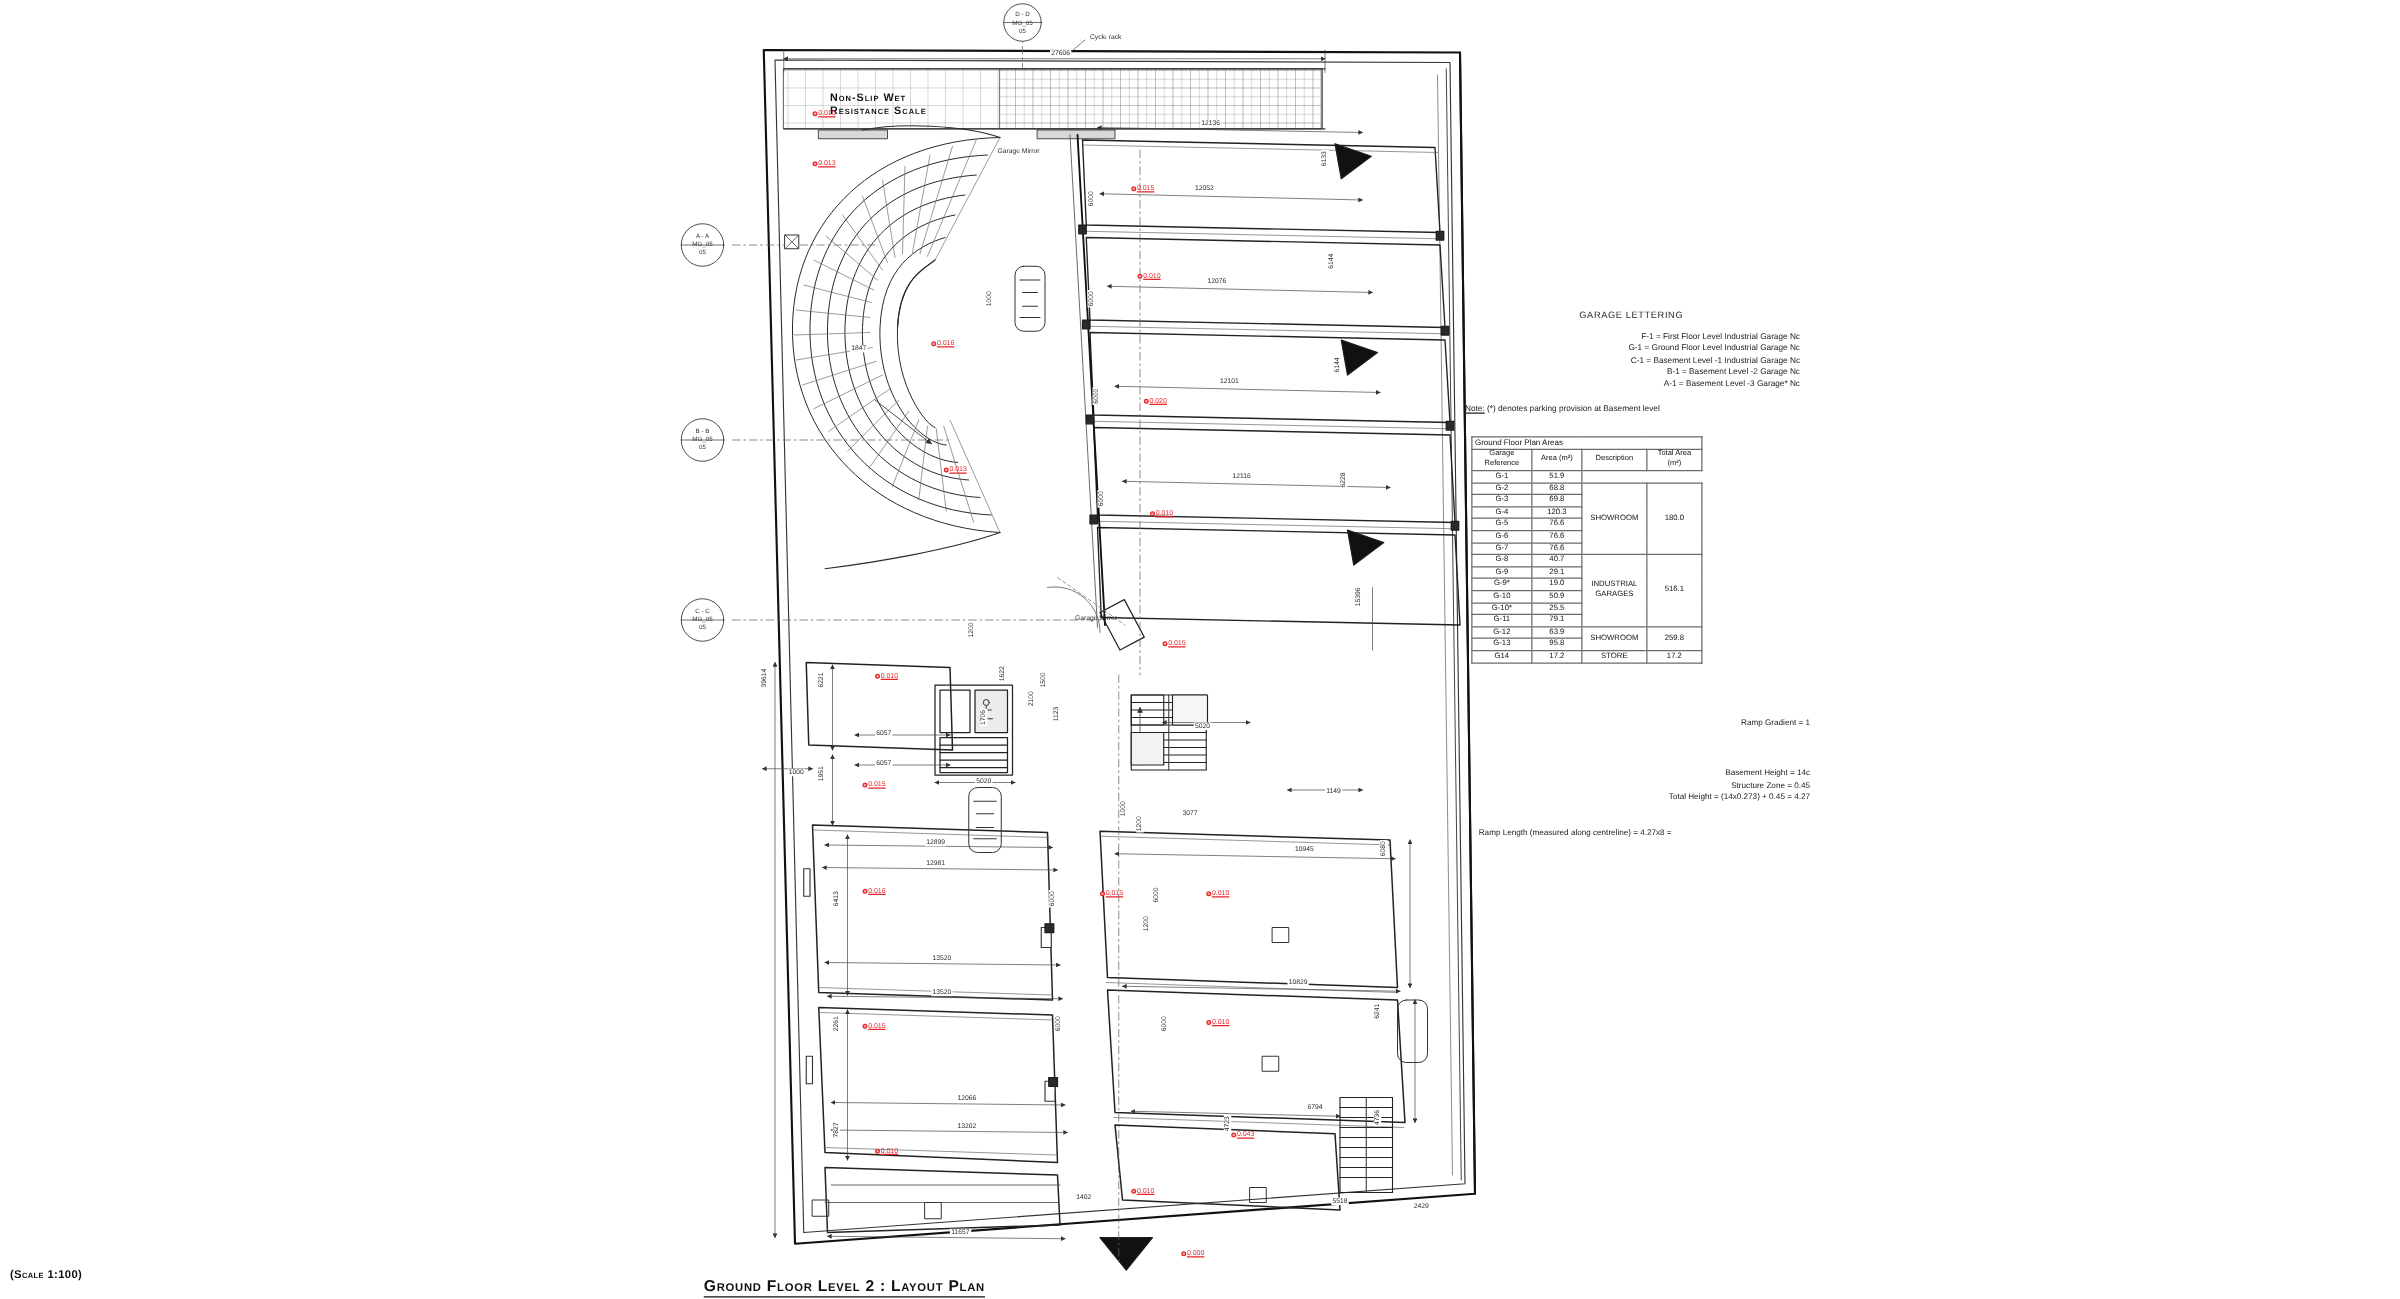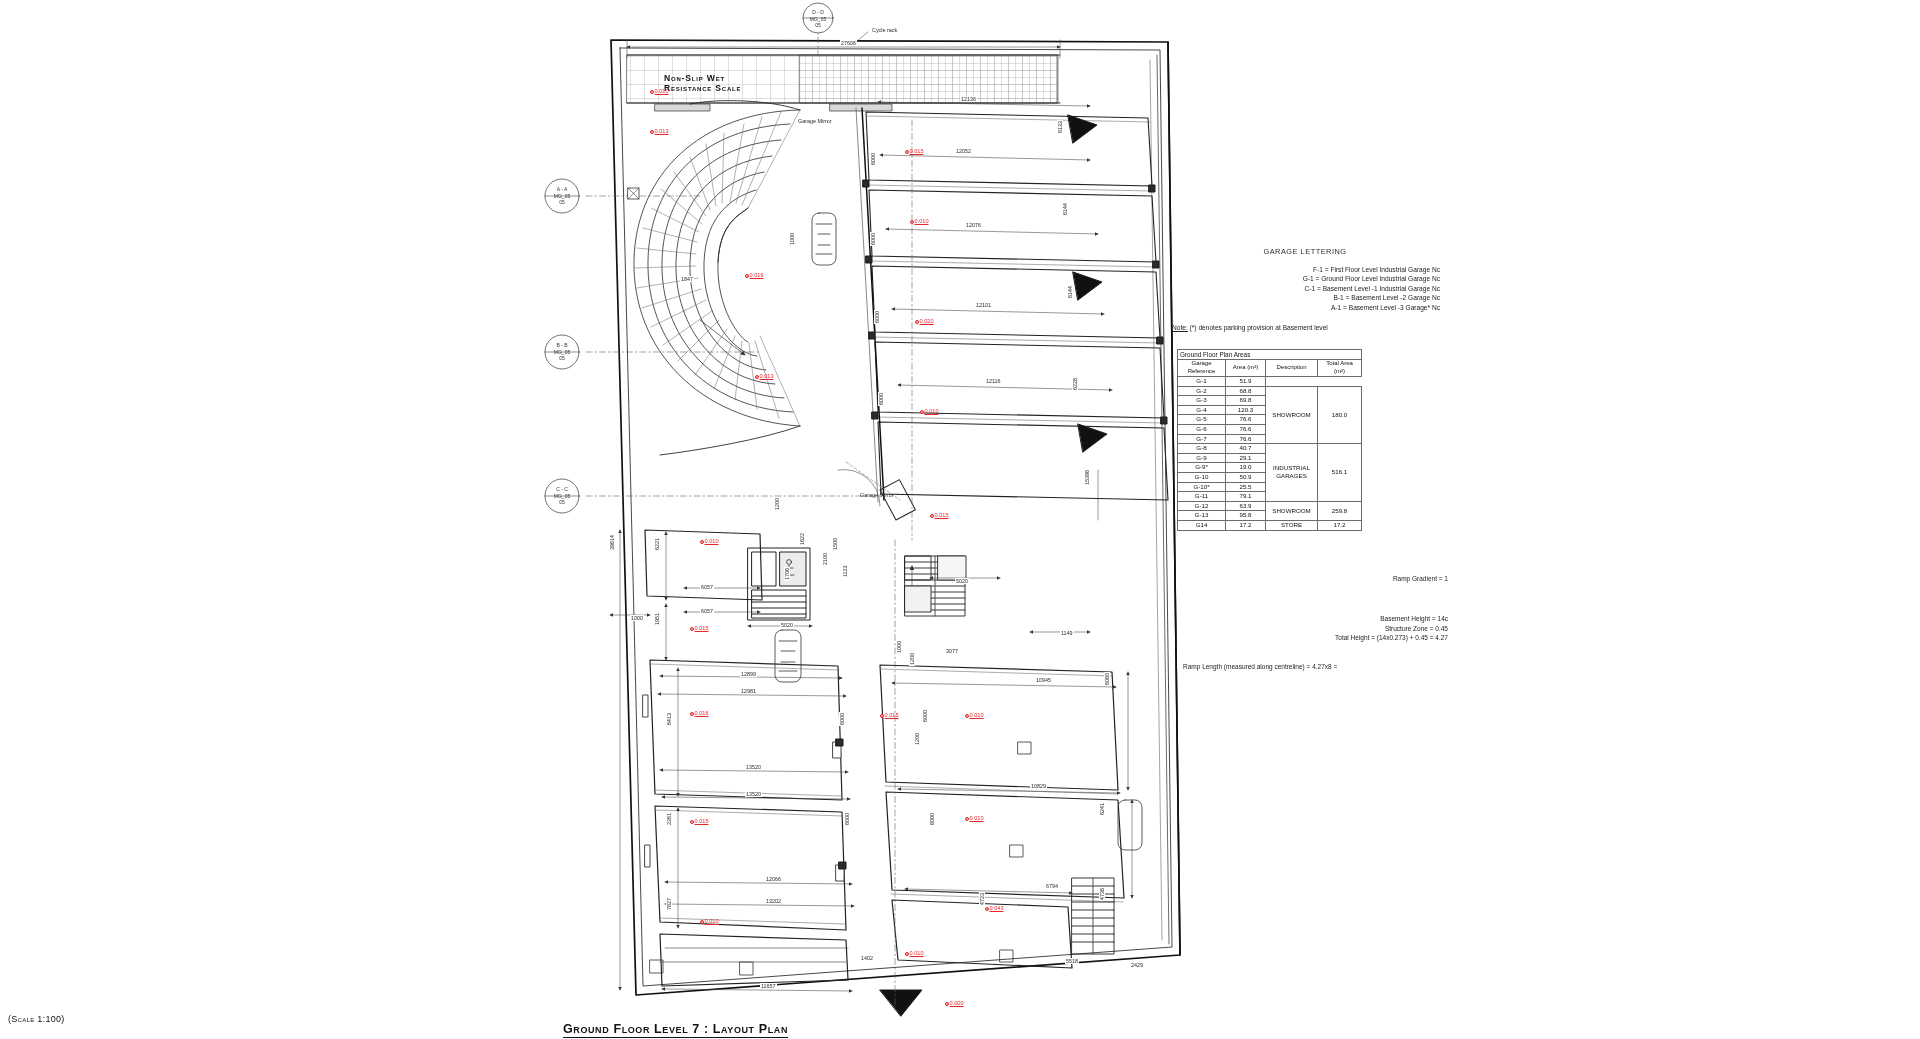--- a/index.html
+++ b/index.html
@@ -18,21 +18,21 @@
   svg.layer {
     position: absolute; left: 0; top: 0;
     width: 1920px; height: 1039px;
     pointer-events: none;
   }
   
   .txt { position: absolute; color: #1a1a1a; white-space: nowrap; }
   .ttl-scale {
     left: 8px; top: 1014px;
     font-size: 9px; font-variant: small-caps; letter-spacing: .3px;
-    font-weight: normal; color: #111;
+    font-weight: bold; color: #111;
   }
   .ttl-main {
     left: 563px; top: 1022px;
     font-size: 12.5px; font-variant: small-caps; letter-spacing: .6px;
     font-weight: bold; color: #111;
     border-bottom: 1.4px solid #111; padding-bottom: 1px;
   }
   .legend-wrap {
     position: absolute; left: 1170px; top: 247px;
     width: 270px; text-align: right;
@@ -587,14 +587,14 @@
 
   <div class="notes n-ramp-grad">Ramp Gradient = 1</div>
   <div class="notes n-heights">
     <div>Basement Height = 14c</div>
     <div>Structure Zone = 0.45</div>
     <div>Total Height = (14x0.273) + 0.45 = 4.27</div>
   </div>
   <div class="notes n-ramp-len">Ramp Length (measured along centreline) = 4.27x8 =</div>
 
   <div class="txt ttl-scale">(Scale 1:100)</div>
-  <div class="txt ttl-main">Ground Floor Level 7 : Layout Plan</div>
+  <div class="txt ttl-main">Ground Floor Level 2 : Layout Plan</div>
 </div>
 
 </body></html>

